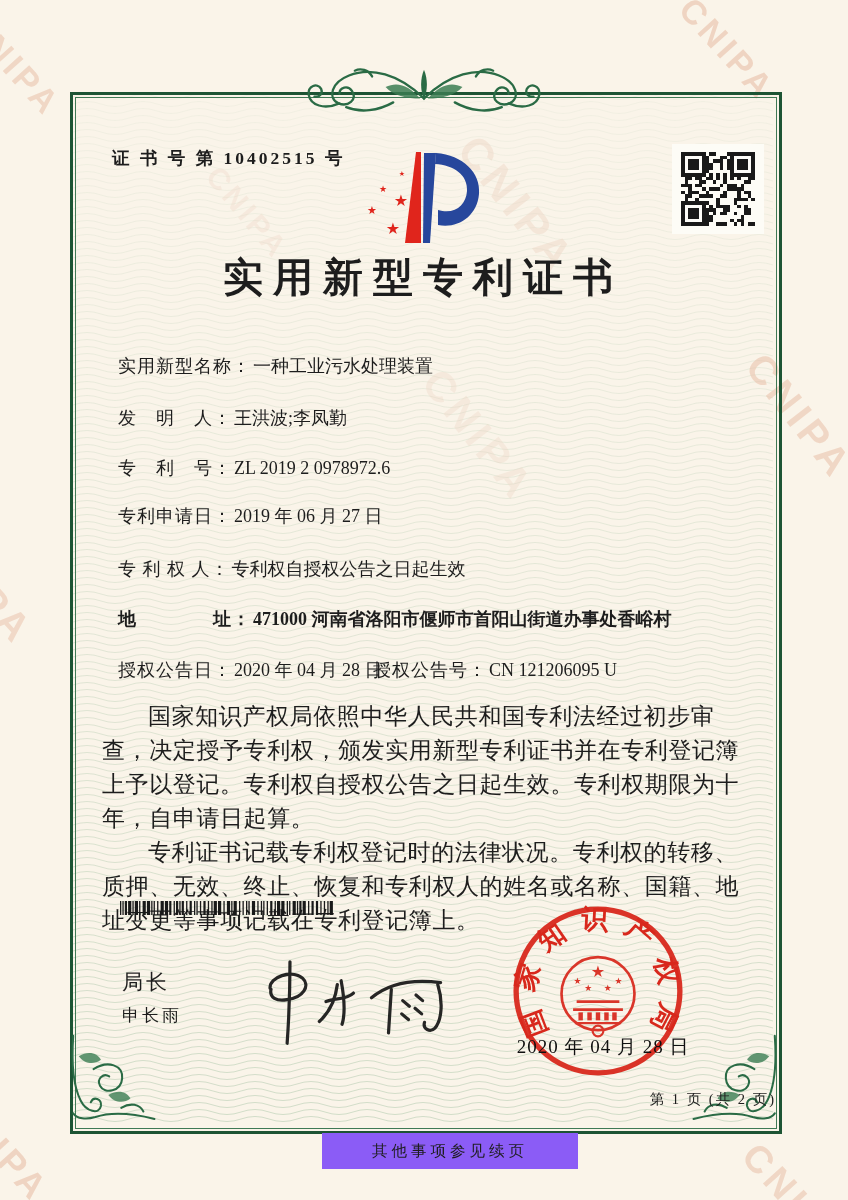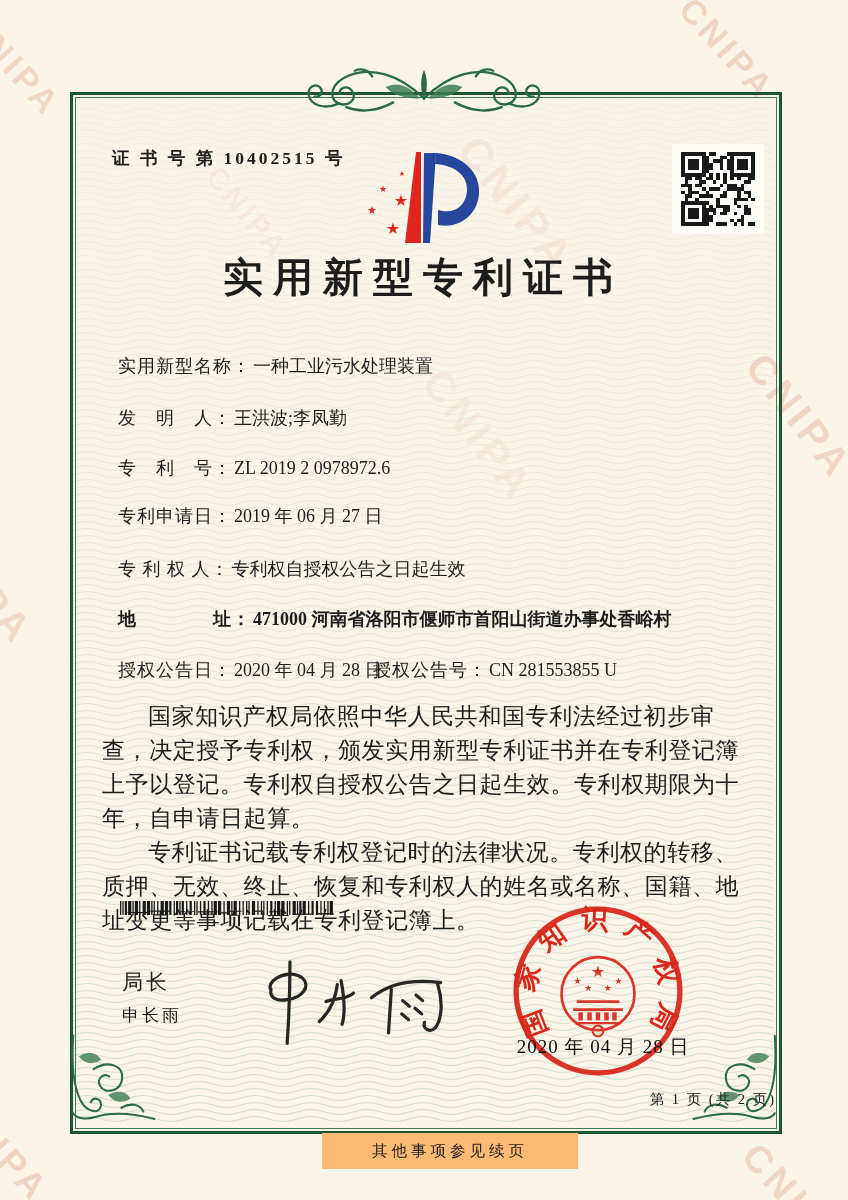--- a/index.html
+++ b/index.html
@@ -34,21 +34,21 @@
              font-family:"Liberation Sans","DejaVu Sans",sans-serif;z-index:4;}
   .sig-name{position:absolute;left:122px;top:1004px;font-size:17px;letter-spacing:3px;
             font-family:"Liberation Sans","DejaVu Sans",sans-serif;z-index:4;}
   .signature{position:absolute;left:255px;top:958px;z-index:4;}
   .seal{position:absolute;left:509px;top:902px;z-index:4;}
   .seal-date{position:absolute;left:505px;top:1034px;width:196px;text-align:center;font-size:19px;
              letter-spacing:1px;color:#101010;z-index:5;}
   .footer-page{position:absolute;left:70px;top:1090px;width:706px;text-align:right;font-size:14.5px;
                letter-spacing:2px;z-index:4;}
   .cont-note{position:absolute;left:322px;top:1133px;width:256px;height:36px;line-height:36px;
-             background:#fdba74;text-align:center;font-size:15.5px;letter-spacing:4px;z-index:4;}
+             background:#8b5cf6;text-align:center;font-size:15.5px;letter-spacing:4px;z-index:4;}
 </style>
 </head>
 <body>
 
 <div class="page">
 
   <div class="wm" style="left:-14px;top:6px;font-size:34px;opacity:.55;transform:rotate(48deg);">CNIPA</div>
   <div class="wm" style="left:700px;top:-10px;font-size:34px;opacity:.6;transform:rotate(48deg);">CNIPA</div>
   <div class="wm" style="left:225px;top:160px;font-size:30px;opacity:.3;color:#edd3c2;transform:rotate(50deg);">CNIPA</div>
   <div class="wm" style="left:487px;top:126px;font-size:44px;opacity:.42;color:#edd3c2;transform:rotate(52deg);">CNIPA</div>
@@ -413,21 +413,21 @@
   </div>
   <div class="row" style="top:557px;">
     <span class="flabel">专 利 权 人：</span><span class="fvalue">专利权自授权公告之日起生效</span>
   </div>
   <div class="row" style="top:607px;font-weight:bold;">
     <span class="flabel">地　　　　址：</span><span class="fvalue">471000 河南省洛阳市偃师市首阳山街道办事处香峪村</span>
   </div>
   <div class="row" style="top:658px;">
     <span class="flabel">授权公告日：</span><span class="fvalue">2020 年 04 月 28 日</span>
     <span class="second-pair">
-      <span class="flabel">授权公告号：</span><span class="fvalue">CN 281553855 U</span>
+      <span class="flabel">授权公告号：</span><span class="fvalue">CN 121206095 U</span>
     </span>
   </div>
 
   <div class="body-text">
     <p>国家知识产权局依照中华人民共和国专利法经过初步审查，决定授予专利权，颁发实用新型专利证书并在专利登记簿上予以登记。专利权自授权公告之日起生效。专利权期限为十年，自申请日起算。</p>
     <p>专利证书记载专利权登记时的法律状况。专利权的转移、质押、无效、终止、恢复和专利权人的姓名或名称、国籍、地址变更等事项记载在专利登记簿上。</p>
   </div>
 
   <svg id="barcode" class="barcode" width="217" height="14" viewBox="0 0 217 14" preserveAspectRatio="none">
       <g fill="#191919">

